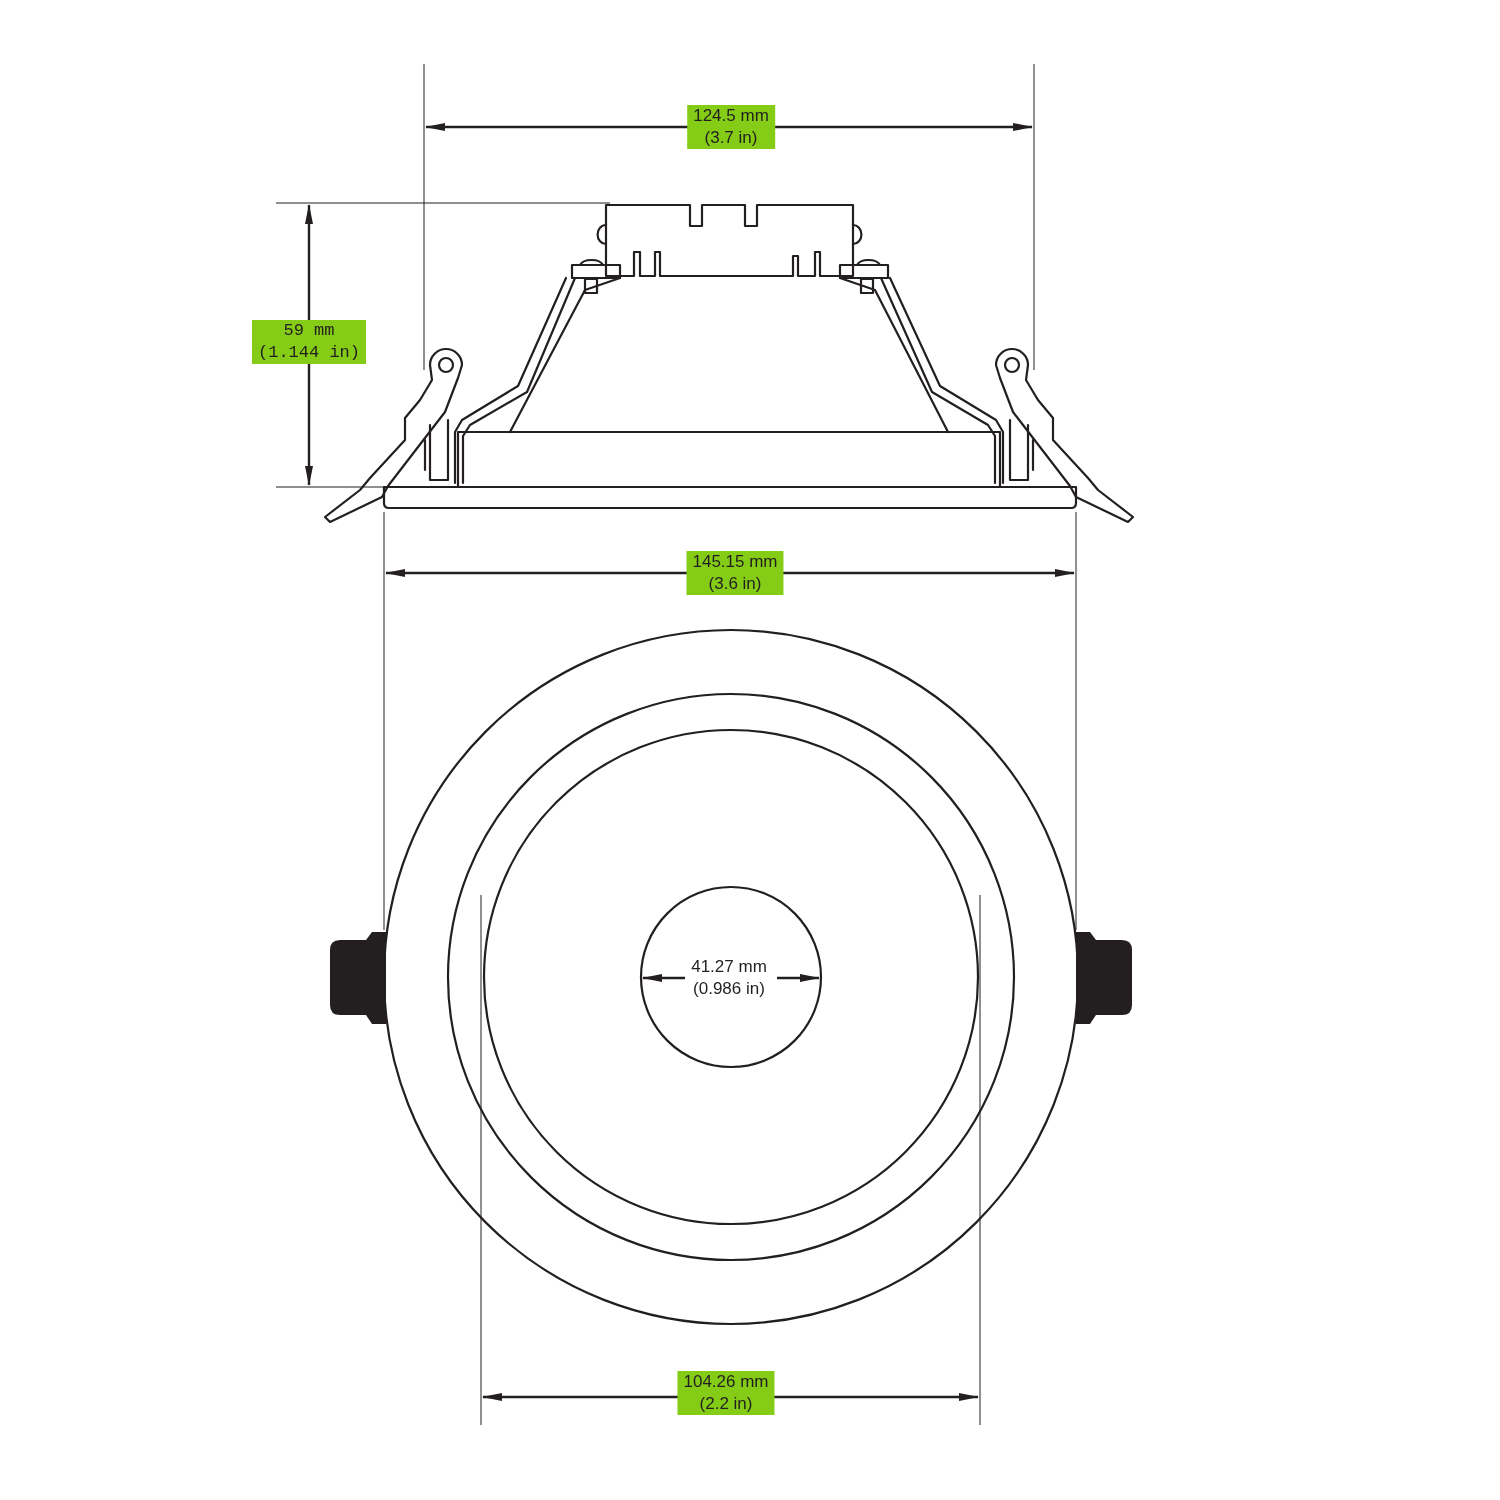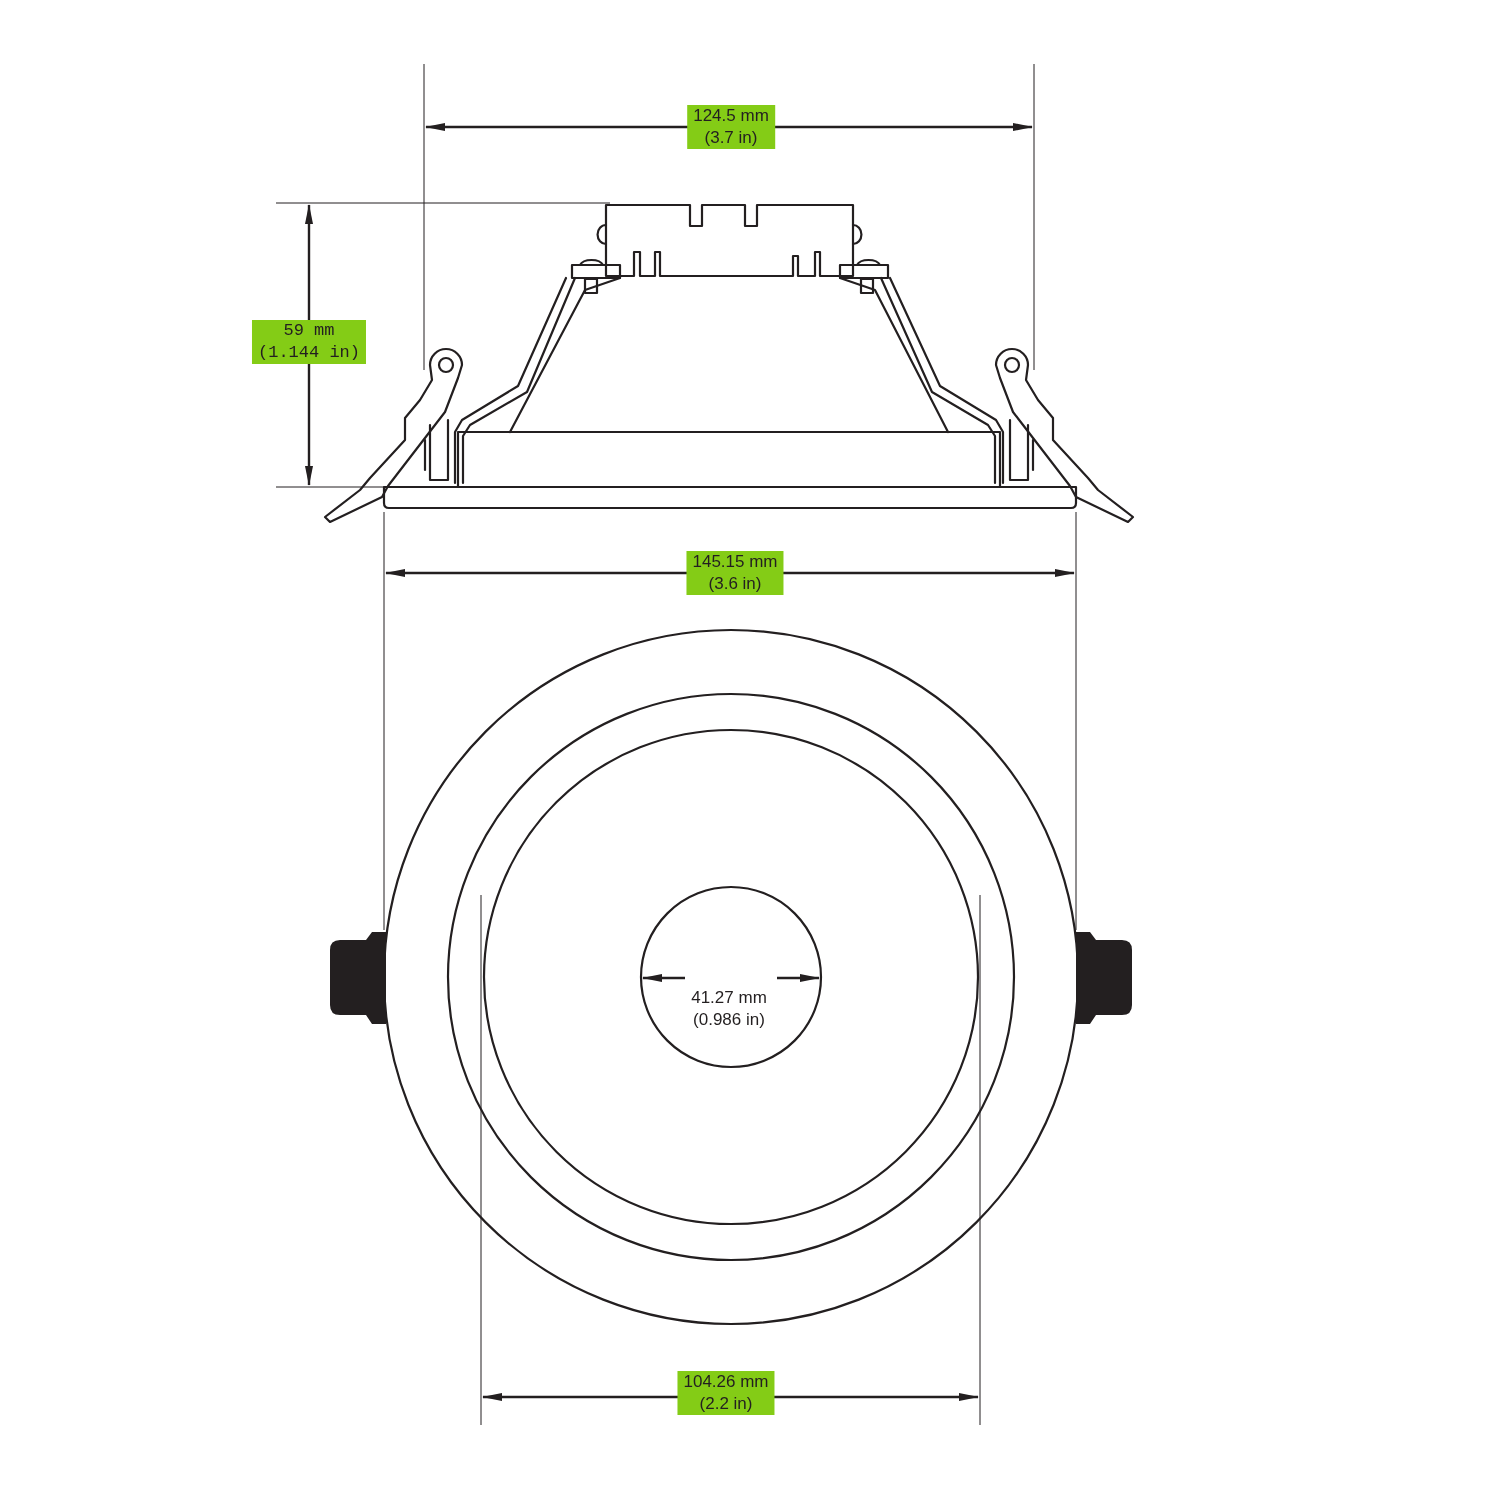--- a/index.html
+++ b/index.html
@@ -108,21 +108,21 @@
 <div class="dim-label" style="left:309px; top:320px;font-family:Liberation Mono, monospace;">
   <div>59 mm</div>
   <div>(1.144 in)</div>
 </div>
 
 <div class="dim-label" style="left:720px; top:551px;margin-left:15px;">
   <div>145.15 mm</div>
   <div>(3.6 in)</div>
 </div>
 
-<div class="dim-label nobg" style="left:729px; top:987px;">
+<div class="dim-label nobg" style="left:729px; top:956px;">
   <div>41.27 mm</div>
   <div>(0.986 in)</div>
 </div>
 
 <div class="dim-label" style="left:726px; top:1371px;">
   <div>104.26 mm</div>
   <div>(2.2 in)</div>
 </div>
 
 </body></html>

